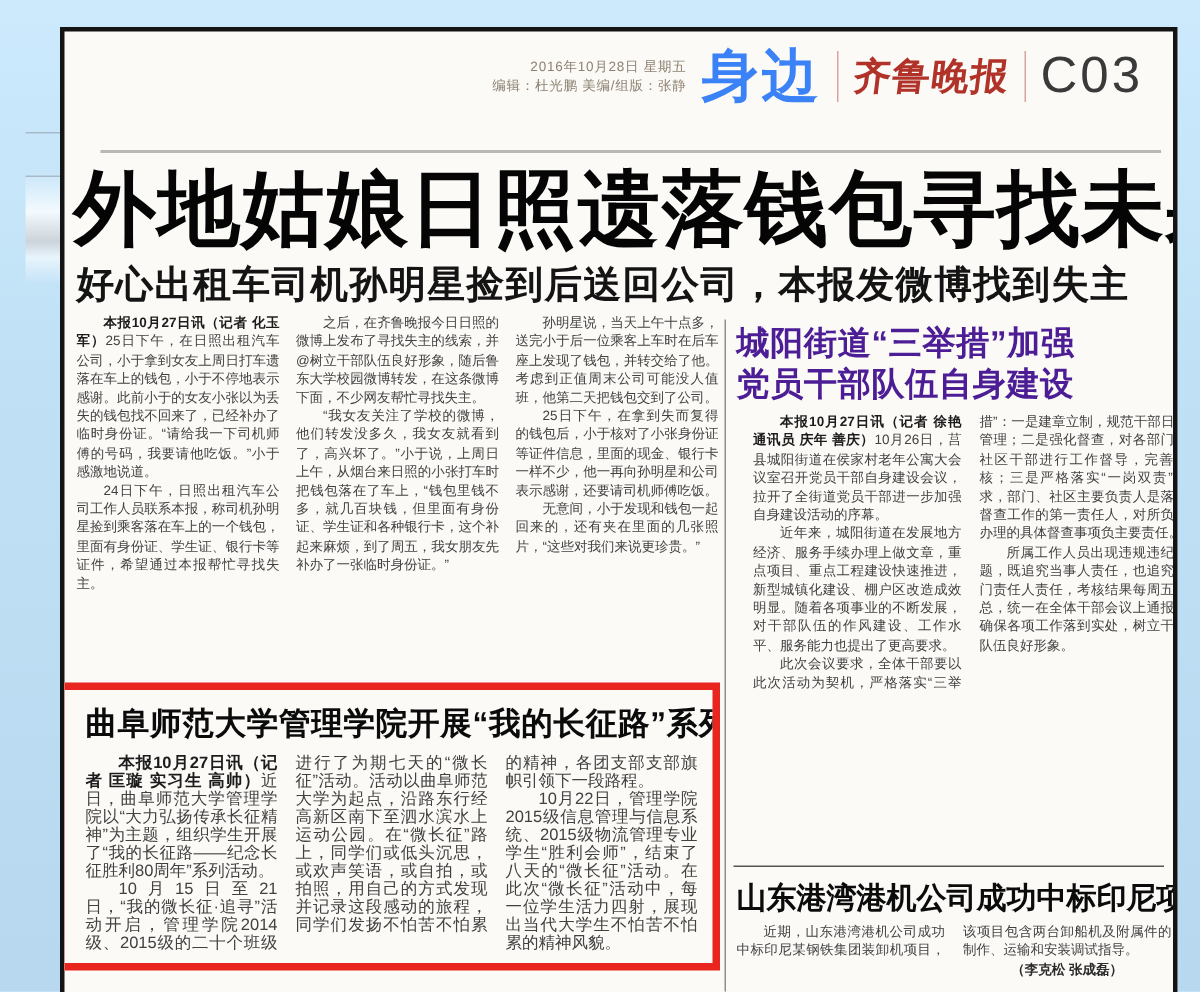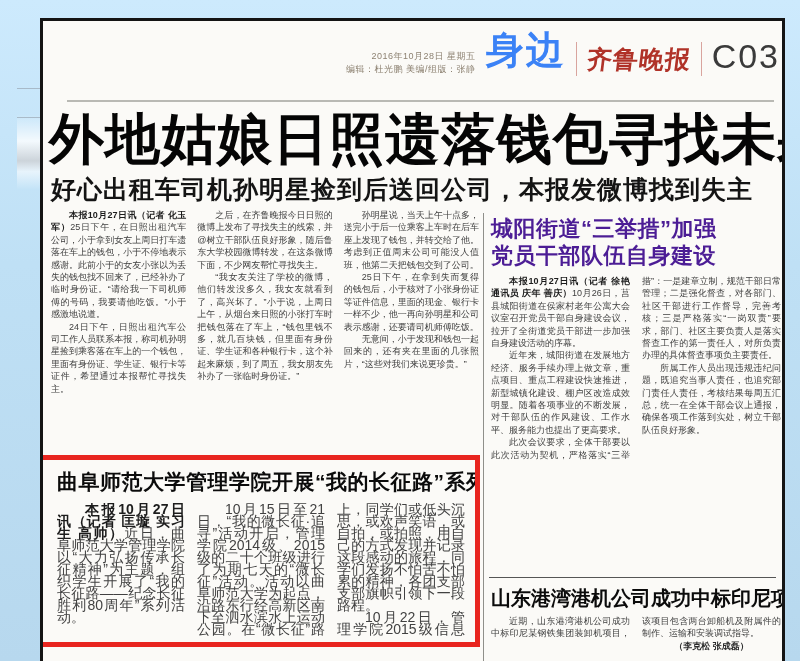--- a/index.html
+++ b/index.html
@@ -1,21 +1,21 @@
 <!DOCTYPE html>
 <html><head>
 <meta charset="utf-8">
 <style>
   html,body{margin:0;padding:0;width:800px;height:661px;overflow:hidden;
     font-family:"Liberation Sans",sans-serif;}
   body{background:linear-gradient(180deg,#cdeafd 0%,#bfe0f5 40%,#b7d8ee 100%);}
   .page{position:absolute;left:40px;top:18px;width:745px;height:700px;
     background:#fbfaf7;border:3px solid #141414;box-sizing:border-box;overflow:hidden;}
   
-  .masthead{position:absolute;right:2px;top:4px;display:flex;align-items:flex-end;gap:10px;}
+  .masthead{position:absolute;right:20px;top:4px;display:flex;align-items:center;gap:10px;}
   .mast-meta{text-align:right;color:#8d8272;font-size:9px;line-height:13px;letter-spacing:.5px;}
   .section-name{font-size:38px;font-weight:900;color:#3b82f6;letter-spacing:2px;}
   .sep{width:1px;height:34px;background:#d9a49e;}
   .paper-logo{font-size:25px;font-weight:bold;color:#b03228;transform:skewX(-7deg);
     font-family:"DejaVu Serif",serif;letter-spacing:1px;}
   .page-number{font-size:34px;font-weight:500;color:#3a3a3a;letter-spacing:2px;}
   .mast-rule{position:absolute;left:24px;right:8px;top:79px;height:2px;background:#b9b9b4;}
   
   .lead-headline{position:absolute;left:6px;top:82px;width:736px;font-size:55px;
     font-weight:900;color:#050505;letter-spacing:1px;white-space:nowrap;}
@@ -24,36 +24,36 @@
   .cols{text-align:justify;color:#414141;filter:blur(0.35px);}
   .cols p{margin:0;text-indent:2em;}
   .cols .lede b{color:#1c1c1c;}
   .lead-body{position:absolute;left:8px;top:188px;width:428px;height:246px;
     column-count:3;column-gap:11px;font-size:9px;line-height:12.4px;overflow:hidden;}
   
   .v-divider{position:absolute;left:440px;top:192px;width:1px;height:448px;background:#8f8f8a;}
   
   .right-headline{position:absolute;left:448px;top:194px;width:292px;font-size:22px;
     line-height:27px;font-weight:900;color:#4c1d95;letter-spacing:.5px;}
-  .right-body{position:absolute;left:448px;top:254px;width:290px;height:298px;
+  .right-body{position:absolute;left:459px;top:254px;width:290px;height:298px;
     column-count:2;column-gap:12px;font-size:9px;line-height:12.4px;overflow:hidden;}
   
   .port-rule-top{position:absolute;left:446px;right:6px;top:556px;height:1px;background:#555;}
   .port-headline{position:absolute;left:448px;top:564px;width:294px;font-size:20px;
     font-weight:900;color:#0b0b0b;white-space:nowrap;}
   .port-body{position:absolute;left:448px;top:594px;width:290px;height:54px;
     column-count:2;column-gap:12px;font-size:9px;line-height:12.4px;overflow:hidden;}
   .port-body .byline{text-indent:0;text-align:center;font-weight:bold;color:#2a2a2a;}
   
   .highlight-box{position:absolute;left:-5px;top:434px;width:442px;height:192px;
     border:5px solid #e8251f;box-sizing:border-box;background:#fbfaf7;
     padding:6px 10px 4px 14px;overflow:hidden;}
   .highlight-headline{font-size:21px;font-weight:900;color:#0b0b0b;letter-spacing:.5px;
     margin:2px 0 7px 0;white-space:nowrap;}
-  .highlight-body{column-count:3;column-gap:12px;font-size:14px;line-height:12px;
+  .highlight-body{column-count:3;column-gap:12px;font-size:11px;line-height:12px;
     height:142px;overflow:hidden;}
   
   .scan-artifact{position:absolute;left:17px;top:60px;width:24px;height:180px;
     background:linear-gradient(180deg,rgba(255,255,255,0) 30%,rgba(255,255,255,.8) 45%,
       rgba(205,210,215,.9) 56%,rgba(255,255,255,.6) 62%,rgba(255,255,255,0) 72%);}
   .scan-artifact i{display:block;border-top:1px solid rgba(140,150,160,.55);margin-top:28px;}
 </style>
 </head>
 <body>
 

